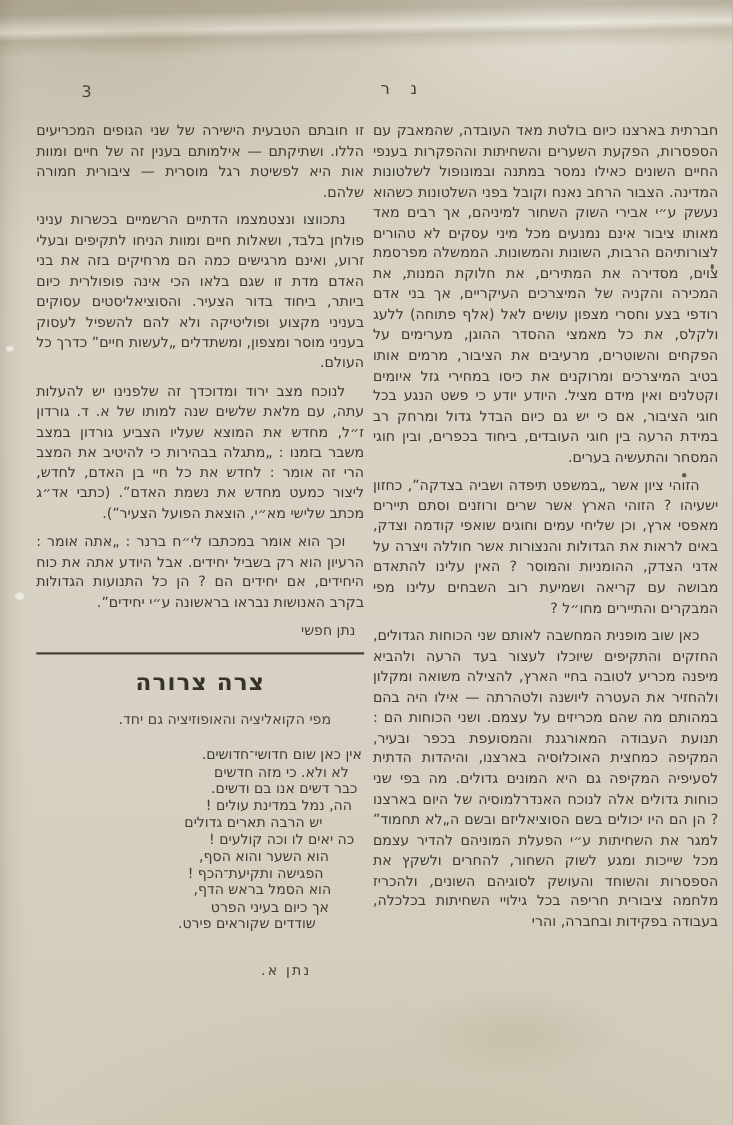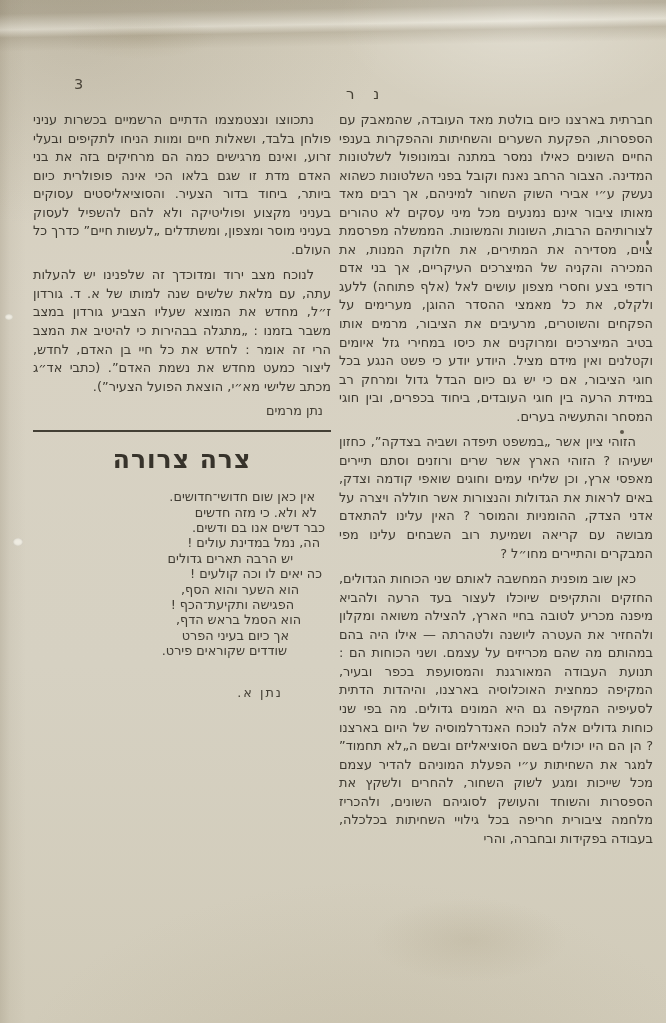--- a/index.html
+++ b/index.html
@@ -18,40 +18,40 @@
       radial-gradient(ellipse 520px 320px at 55% 108%, rgba(168,156,126,0.22), transparent 70%),
       linear-gradient(90deg, rgba(128,116,92,0.22) 0px, rgba(128,116,92,0.07) 10px, rgba(128,116,92,0.0) 26px),
       linear-gradient(180deg, #c9c2af 0%, #d4cebd 4%, #d8d2c3 30%, #d6d1c2 65%, #d1cbb9 100%);
   }
   
   .page::before{
     content:"";position:absolute;left:0;top:0;width:100%;height:90px;pointer-events:none;
     background:linear-gradient(179deg, rgba(110,100,78,0.22) 14px, rgba(255,255,250,0.35) 30px, rgba(120,108,84,0.20) 38px, rgba(120,108,84,0.0) 52px);
   }
   .hdr-pageno{position:absolute;left:74px;top:76px;font-size:14.5px;letter-spacing:1px;color:#4a4439;}
-  .hdr-title{position:absolute;left:346px;top:85px;font-size:15px;letter-spacing:7px;color:#454034;}
+  .hdr-title{position:absolute;left:346px;top:71px;font-size:15px;letter-spacing:7px;color:#454034;}
 
   .col{position:absolute;top:111px;}
   .col-right{right:13px;width:314px;}
   .col-left{left:33px;width:298px;}
   .col p{
     margin:0 0 7px 0;
     font-size:12.9px;line-height:18.55px;
     text-align:justify;text-justify:inter-word;
   }
   .col p.indent{text-indent:17px;}
 
   .sig{font-size:12.8px;margin:6px 0 0 0;text-align:left;color:#454036;}
   .sig-1{padding-left:200px;text-align:right;padding-right:8px;}
   .sig-2{margin-top:26px;text-align:right;padding-right:48px;letter-spacing:2px;}
 
   .rule{border:0;border-top:2px solid #433f35;margin:12px 0 13px 0;}
 
   .art2-title{
-    font-size:25px;font-weight:bold;text-align:center;
+    font-size:21px;font-weight:bold;text-align:center;
     letter-spacing:1px;margin:0 0 14px 0;color:#37332b;
   }
   .epigraph{
     font-size:12.6px;line-height:18.1px;color:#46423a;
     padding-left:14px;text-align:justify;margin:0;
   }
   .epigraph-attr{
     font-size:12.4px;color:#4a463d;margin:3px 0 0 0;
     padding-right:30px;
   }
@@ -85,40 +85,43 @@
   <div class="hdr-pageno">3</div>
   <div class="hdr-title">נ ר</div>
 
   <div class="col col-right">
     <p>חברתית בארצנו כיום בולטת מאד העובדה, שהמאבק עם הספסרות, הפקעת השערים והשחיתות וההפקרות בענפי החיים השונים כאילו נמסר במתנה ובמונופול לשלטונות המדינה. הצבור הרחב נאנח וקובל בפני השלטונות כשהוא נעשק ע״י אבירי השוק השחור למיניהם, אך רבים מאד מאותו ציבור אינם נמנעים מכל מיני עסקים לא טהורים לצורותיהם הרבות, השונות והמשונות. הממשלה מפרסמת צוים, מסדירה את המתירים, את חלוקת המנות, את המכירה והקניה של המיצרכים העיקריים, אך בני אדם רודפי בצע וחסרי מצפון עושים לאל (אלף פתוחה) ללעג ולקלס, את כל מאמצי ההסדר ההוגן, מערימים על הפקחים והשוטרים, מרעיבים את הציבור, מרמים אותו בטיב המיצרכים ומרוקנים את כיסו במחירי גזל איומים וקטלנים ואין מידם מציל. היודע יודע כי פשט הנגע בכל חוגי הציבור, אם כי יש גם כיום הבדל גדול ומרחק רב במידת הרעה בין חוגי העובדים, ביחוד בכפרים, ובין חוגי המסחר והתעשיה בערים.</p>
     <p class="indent">הזוהי ציון אשר „במשפט תיפדה ושביה בצדקה”, כחזון ישעיהו ? הזוהי הארץ אשר שרים ורוזנים וסתם תיירים מאפסי ארץ, וכן שליחי עמים וחוגים שואפי קודמה וצדק, באים לראות את הגדולות והנצורות אשר חוללה ויצרה על אדני הצדק, ההומניות והמוסר ? האין עלינו להתאדם מבושה עם קריאה ושמיעת רוב השבחים עלינו מפי המבקרים והתיירים מחו״ל ?</p>
     <p class="indent">כאן שוב מופנית המחשבה לאותם שני הכוחות הגדולים, החזקים והתקיפים שיוכלו לעצור בעד הרעה ולהביא מיפנה מכריע לטובה בחיי הארץ, להצילה משואה ומקלון ולהחזיר את העטרה ליושנה ולטהרתה — אילו היה בהם במהותם מה שהם מכריזים על עצמם. ושני הכוחות הם : תנועת העבודה המאורגנת והמסועפת בכפר ובעיר, המקיפה כמחצית האוכלוסיה בארצנו, והיהדות הדתית לסעיפיה המקיפה גם היא המונים גדולים. מה בפי שני כוחות גדולים אלה לנוכח האנדרלמוסיה של היום בארצנו ? הן הם היו יכולים בשם הסוציאליזם ובשם ה„לא תחמוד” למגר את השחיתות ע״י הפעלת המוניהם להדיר עצמם מכל שייכות ומגע לשוק השחור, להחרים ולשקץ את הספסרות והשוחד והעושק לסוגיהם השונים, ולהכריז מלחמה ציבורית חריפה בכל גילויי השחיתות בכלכלה, בעבודה בפקידות ובחברה, והרי</p>
   </div>
 
   <div class="col col-left">
+    <p>זו חובתם הטבעית הישירה של שני הגופים המכריעים הללו. ושתיקתם — אילמותם בענין זה של חיים ומוות אות היא לפשיטת רגל מוסרית — ציבורית חמורה שלהם.</p>
     <p class="indent">נתכווצו ונצטמצמו הדתיים הרשמיים בכשרות עניני פולחן בלבד, ושאלות חיים ומוות הניחו לתקיפים ובעלי זרוע, ואינם מרגישים כמה הם מרחיקים בזה את בני האדם מדת זו שגם בלאו הכי אינה פופולרית כיום ביותר, ביחוד בדור הצעיר. והסוציאליסטים עסוקים בעניני מקצוע ופוליטיקה ולא להם להשפיל לעסוק בעניני מוסר ומצפון, ומשתדלים „לעשות חיים” כדרך כל העולם.</p>
     <p class="indent">לנוכח מצב ירוד ומדוכדך זה שלפנינו יש להעלות עתה, עם מלאת שלשים שנה למותו של א. ד. גורדון ז״ל, מחדש את המוצא שעליו הצביע גורדון במצב משבר בזמנו : „מתגלה בבהירות כי להיטיב את המצב הרי זה אומר : לחדש את כל חיי בן האדם, לחדש, ליצור כמעט מחדש את נשמת האדם”. (כתבי אד״ג מכתב שלישי מא״י, הוצאת הפועל הצעיר”).</p>
+    <p class="indent">וכך הוא אומר במכתבו לי״ח ברנר : „אתה אומר : הרעיון הוא רק בשביל יחידים. אבל היודע אתה את כוח היחידים, אם יחידים הם ? הן כל התנועות הגדולות בקרב האנושות נבראו בראשונה ע״י יחידים”.</p>
 
-    <div class="sig sig-1">נתן מרמים</div>
+    <div class="sig sig-1">נתן חפשי</div>
 
     <hr class="rule">
 
     <h2 class="art2-title">צרה צרורה</h2>
 
+    <p class="epigraph-attr">מפי הקואליציה והאופוזיציה גם יחד.</p>
 
     <div class="poem">
-      <div style="margin-right:16px">אין כאן שום חדושי־חדושים.</div>
+      <div style="margin-right:2px">אין כאן שום חדושי־חדושים.</div>
       <div style="margin-right:14px">לא ולא. כי מזה חדשים</div>
       <div style="margin-right:6px">כבר דשים אנו בם ודשים.</div>
       <div style="margin-right:11px">הה, נמל במדינת עולים !</div>
       <div style="margin-right:38px">יש הרבה תארים גדולים</div>
       <div style="margin-right:9px">כה יאים לו וכה קולעים !</div>
       <div style="margin-right:32px">הוא השער והוא הסף,</div>
       <div style="margin-right:37px">הפגישה ותקיעת־הכף !</div>
       <div style="margin-right:30px">הוא הסמל בראש הדף,</div>
-      <div style="margin-right:42px">אך כיום בעיני הפרט</div>
+      <div style="margin-right:32px">אך כיום בעיני הפרט</div>
       <div style="margin-right:44px">שודדים שקוראים פירט.</div>
     </div>
 
     <div class="sig sig-2">נתן א.</div>
   </div>
 
 </div>
 
 </body></html>

